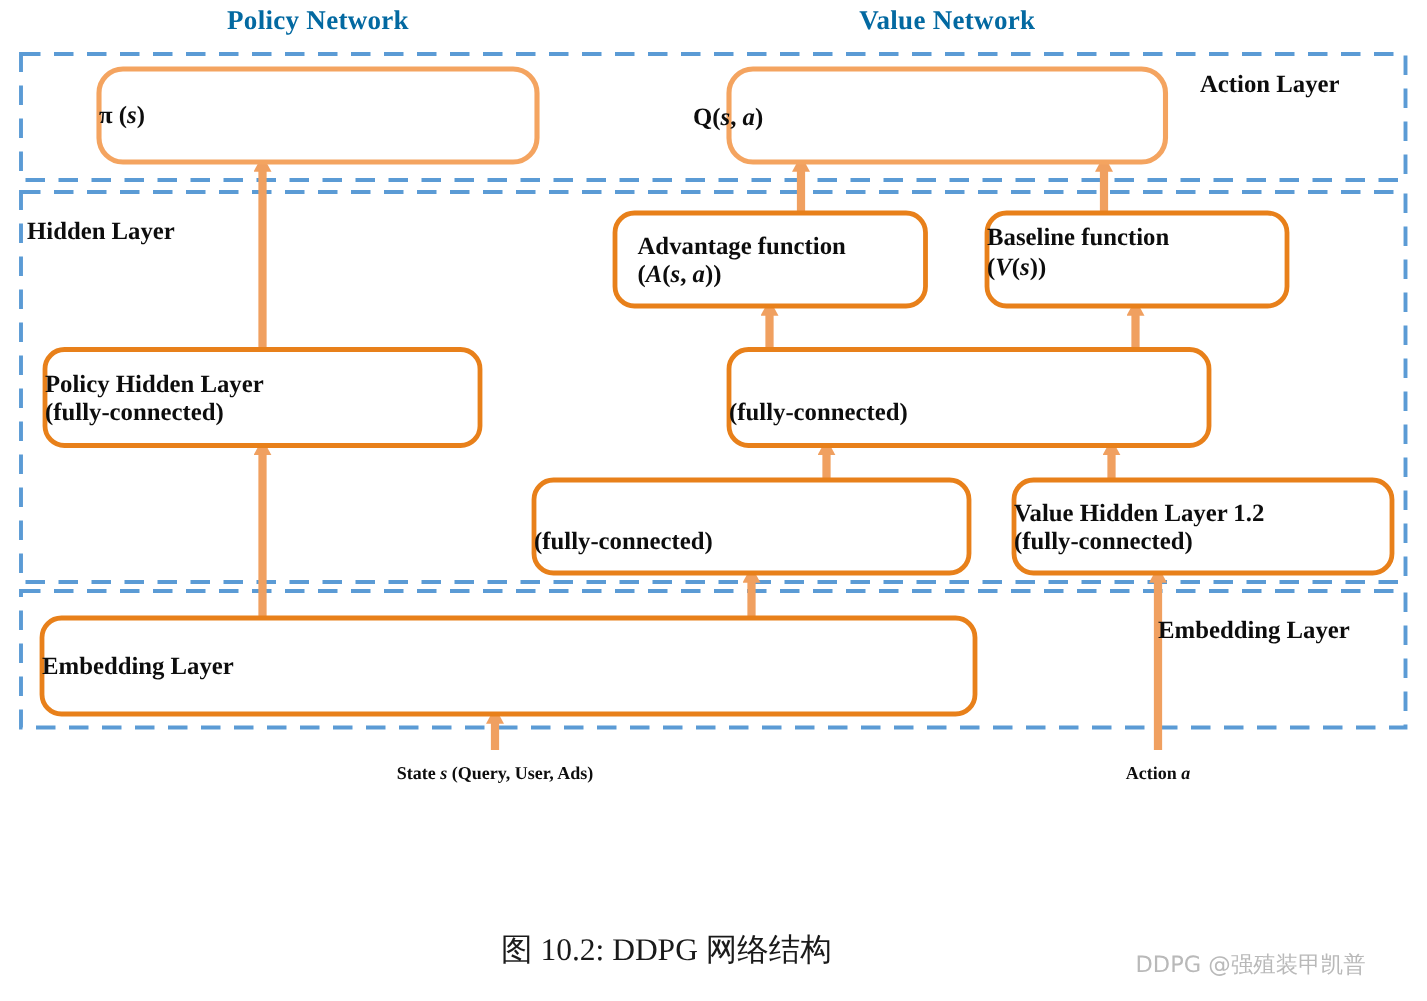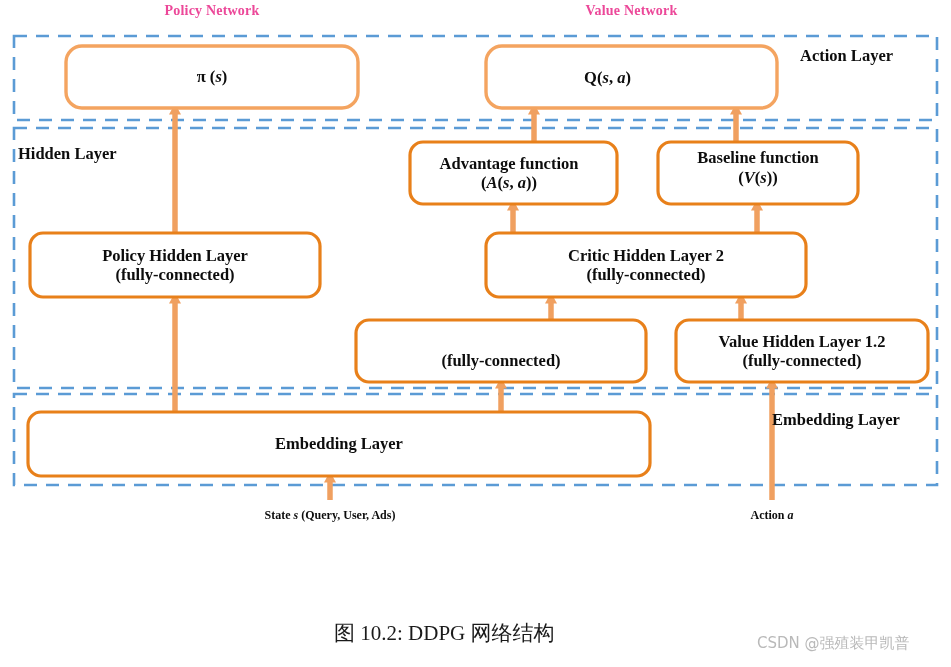--- a/index.html
+++ b/index.html
@@ -1,26 +1,26 @@
 <!DOCTYPE html>
 <html><head>
 <meta charset="utf-8">
 <style>
   html,body{margin:0;padding:0;background:#fff;}
   body{width:951px;height:667px;position:relative;overflow:hidden;
        font-family:"Liberation Serif","DejaVu Serif",serif;}
   #stage{position:absolute;left:0;top:0;width:951px;height:667px;}
   svg#art{position:absolute;left:0;top:0;width:951px;height:667px;}
 
-  .net-title{position:absolute;font-weight:bold;font-size:14px;color:#ec4899;
+  .net-title{position:absolute;font-weight:bold;font-size:18px;color:#0369a1;
              text-align:center;letter-spacing:.2px;white-space:nowrap;}
   .zone-label{position:absolute;font-weight:bold;font-size:16.5px;color:#0d0d0d;
               white-space:nowrap;}
   .node{position:absolute;display:flex;align-items:center;justify-content:center;
-        text-align:center;font-weight:bold;color:#0d0d0d;line-height:1.18;
+        font-weight:bold;color:#0d0d0d;line-height:1.18;
         box-sizing:border-box;}
   .node .txt{display:block;width:100%;}
   .l1{font-size:16.5px;}
   .l2{font-size:16.5px;}
   .flow-label{position:absolute;font-weight:bold;font-size:12px;color:#0d0d0d;
               white-space:nowrap;}
   .caption{position:absolute;font-size:21px;color:#1a1a1a;white-space:nowrap;}
   .watermark{position:absolute;font-size:15px;color:#b9b9b9;white-space:nowrap;
              font-family:"DejaVu Sans","Liberation Sans",sans-serif;}
 </style>
@@ -111,21 +111,21 @@
 
   <div class="node l2" style="left:30px;top:233px;width:290px;height:64px;">
     <span class="txt">
       <span>Policy Hidden Layer</span><br>
       <span>(fully-connected)</span>
     </span>
   </div>
 
   <div class="node l2" style="left:486px;top:233px;width:320px;height:64px;">
     <span class="txt">
-      <span>Critic Hidden Layer 2</span><br>
+      <br>
       <span>(fully-connected)</span>
     </span>
   </div>
 
   <div class="node l2" style="left:356px;top:320px;width:290px;height:62px;">
     <span class="txt">
       <br>
       <span>(fully-connected)</span>
     </span>
   </div>
@@ -138,15 +138,15 @@
   </div>
 
   <div class="node l1" style="left:28px;top:412px;width:622px;height:64px;">
     <span class="txt"><span>Embedding Layer</span></span>
   </div>
 
   <div class="flow-label" style="left:330px;top:508px;transform:translateX(-50%);">State <i>s</i> (Query, User, Ads)</div>
   <div class="flow-label" style="left:772px;top:508px;transform:translateX(-50%);">Action <i>a</i></div>
 
   <div class="caption" style="left:334px;top:619px;">图 10.2: DDPG 网络结构</div>
-  <div class="watermark" style="left:757px;top:634px;">CSDN @强殖装甲凯普</div>
+  <div class="watermark" style="left:757px;top:634px;">DDPG @强殖装甲凯普</div>
 
 </div>
 
 </body></html>

